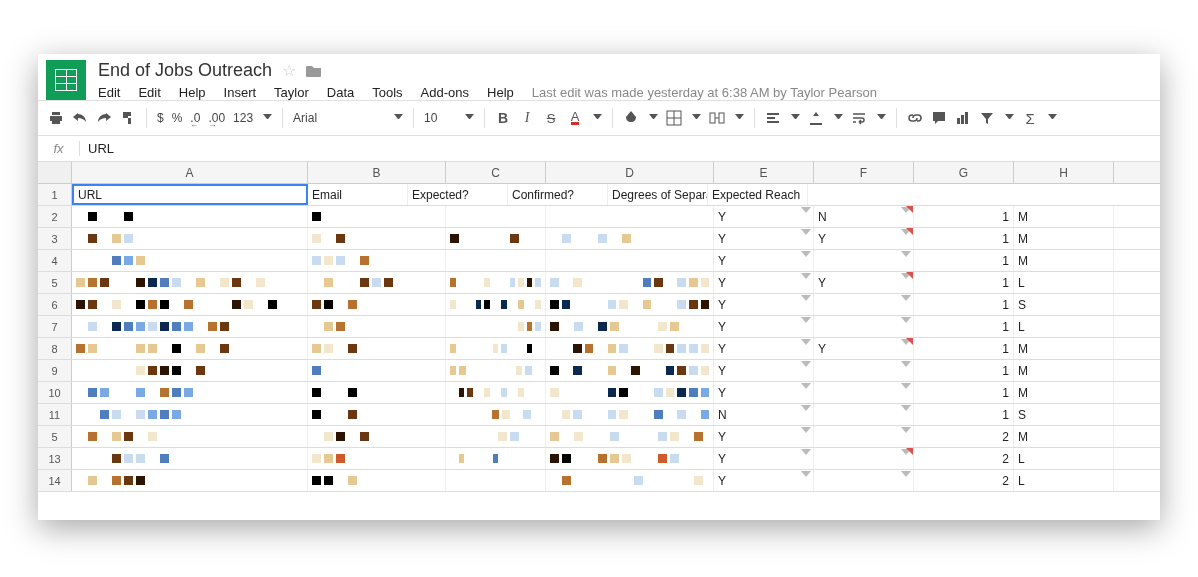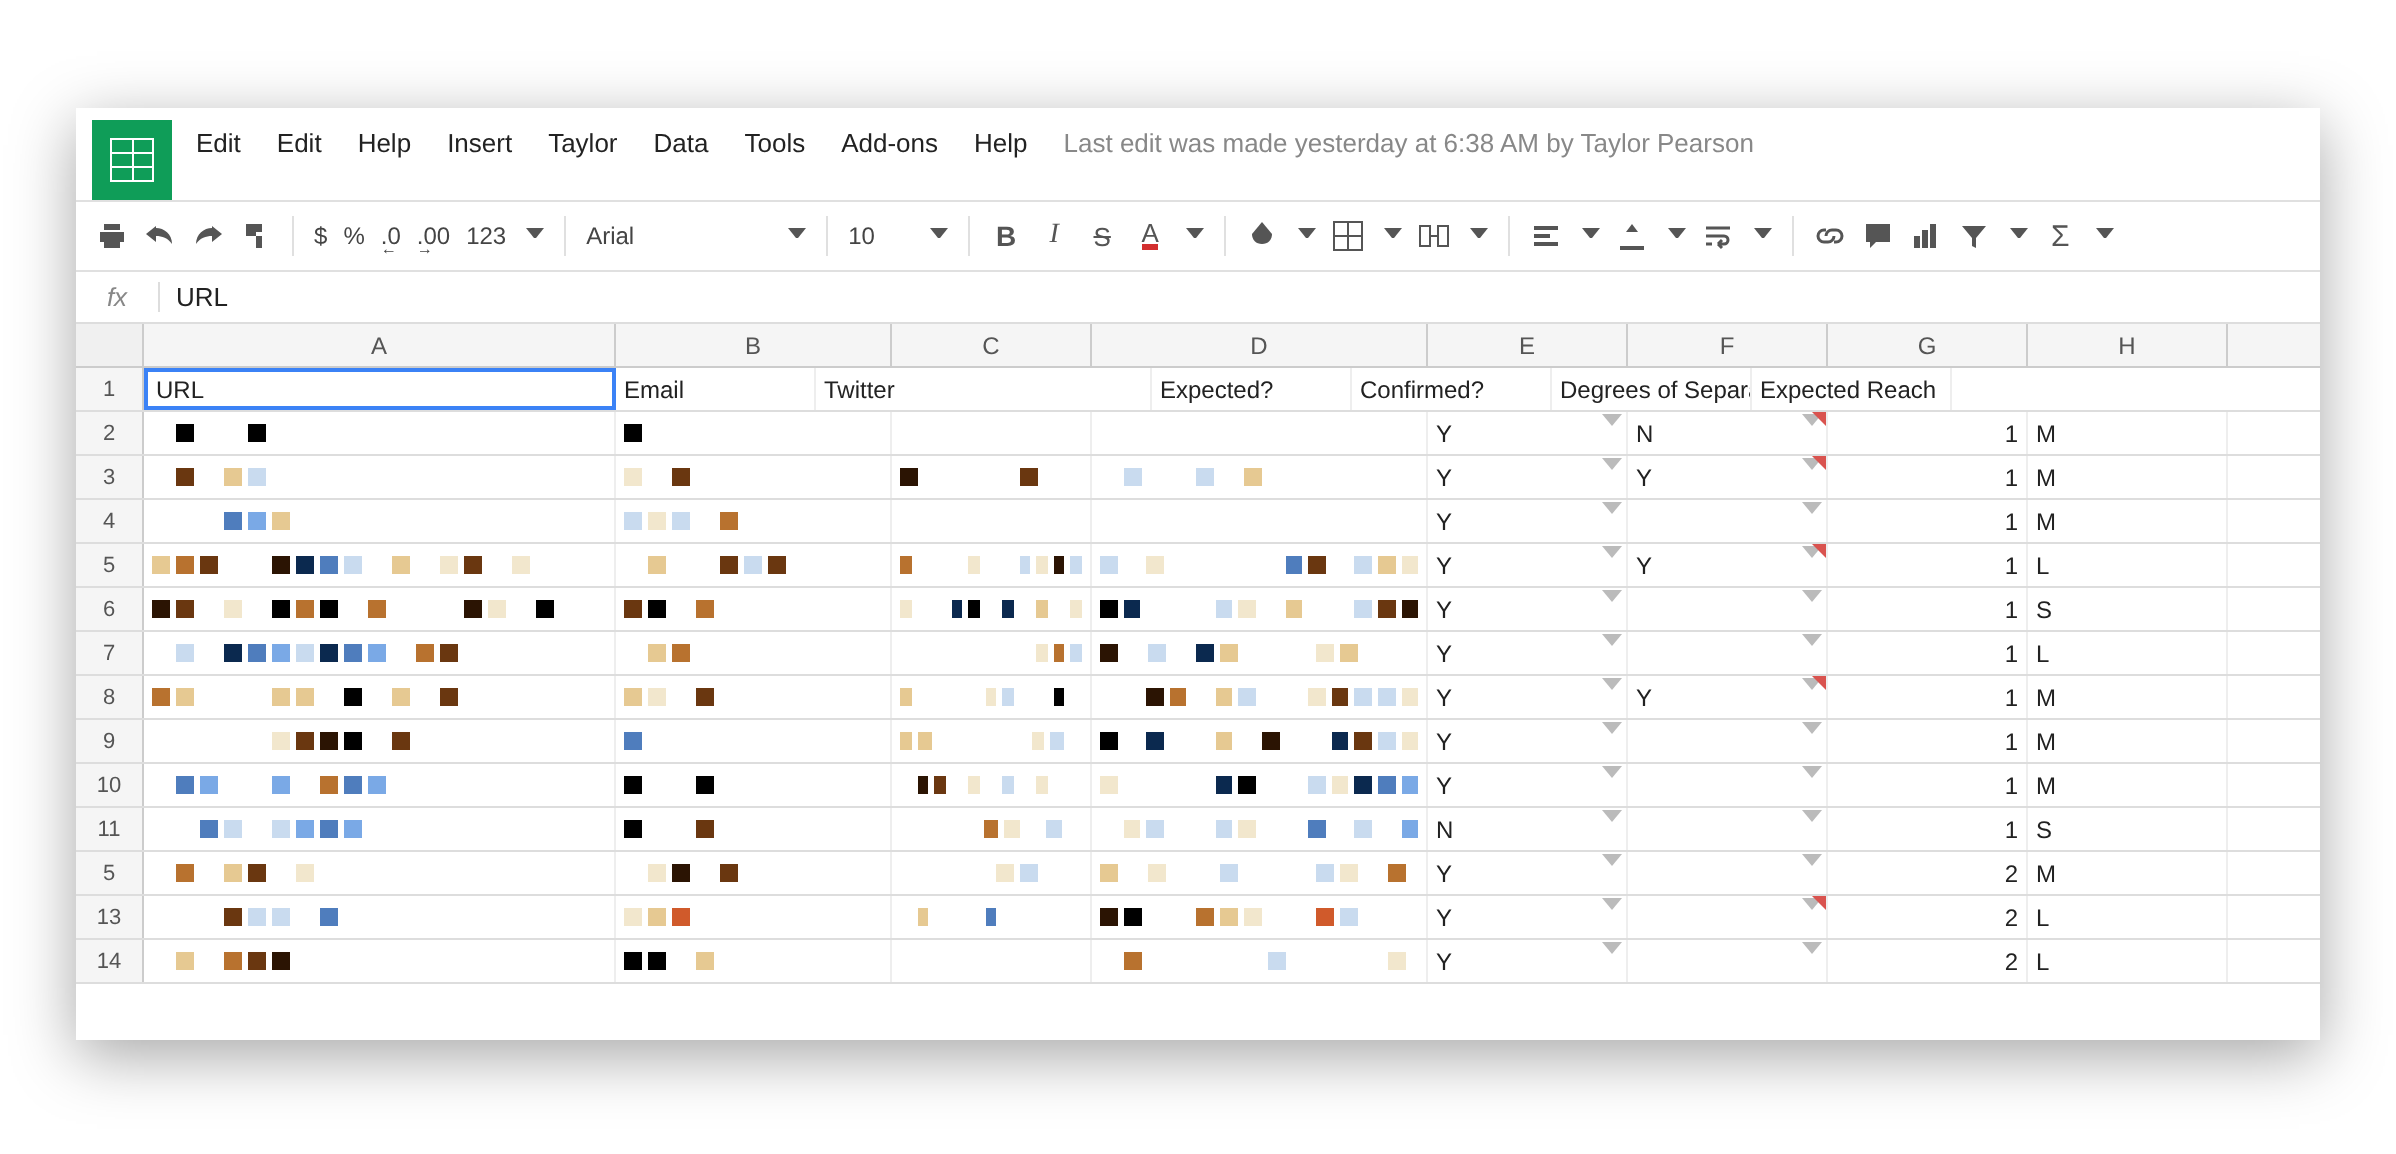--- a/index.html
+++ b/index.html
@@ -75,20 +75,29 @@
         <div>
           <span></span>
           <span></span>
           <span></span>
           <span></span>
           <span></span>
           <span></span>
         </div>
       </div>
     <div class="title-block">
+      <div class="title-row">
+        <span class="doc-title">End of Jobs Outreach</span>
+        <span class="star">☆</span>
+        <span class="folder">
+          <svg width="16" height="14" viewBox="0 0 16 14">
+              <path fill="#999" d="M1 2h5l2 2h7v8a1 1 0 0 1-1 1H1a1 1 0 0 1-1-1V3a1 1 0 0 1 1-1z"></path>
+            </svg>
+        </span>
+      </div>
       <div class="menu-row">
         <span>Edit</span>
         <span>Edit</span>
         <span>Help</span>
         <span>Insert</span>
         <span>Taylor</span>
         <span>Data</span>
         <span>Tools</span>
         <span>Add-ons</span>
         <span>Help</span>
@@ -249,21 +258,20 @@
       <div class="col-h cE">E</div>
       <div class="col-h cF">F</div>
       <div class="col-h cG">G</div>
       <div class="col-h cH">H</div>
     </div>
 
     <div class="row header-row">
       <div class="row-h">1</div>
       <div class="cell cA active-cell">URL</div>
       <div class="cell cC">Email</div>
-      <div class="cell cD">Twitter</div>
       <div class="cell cE">Expected?</div>
       <div class="cell cF">Confirmed?</div>
       <div class="cell cG">Degrees of Separation</div>
       <div class="cell cH">Expected Reach</div>
     </div>
 
     <div id="data-rows">
         <div class="row">
           <div class="row-h">2</div>
           <div class="cell cA">

